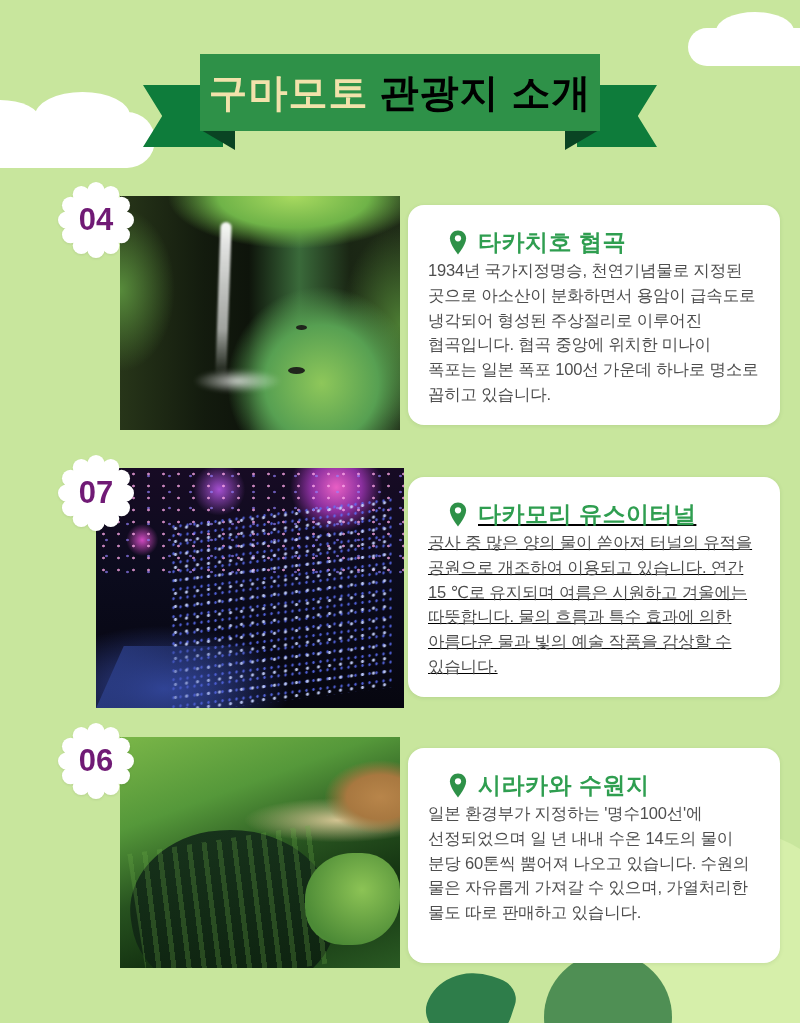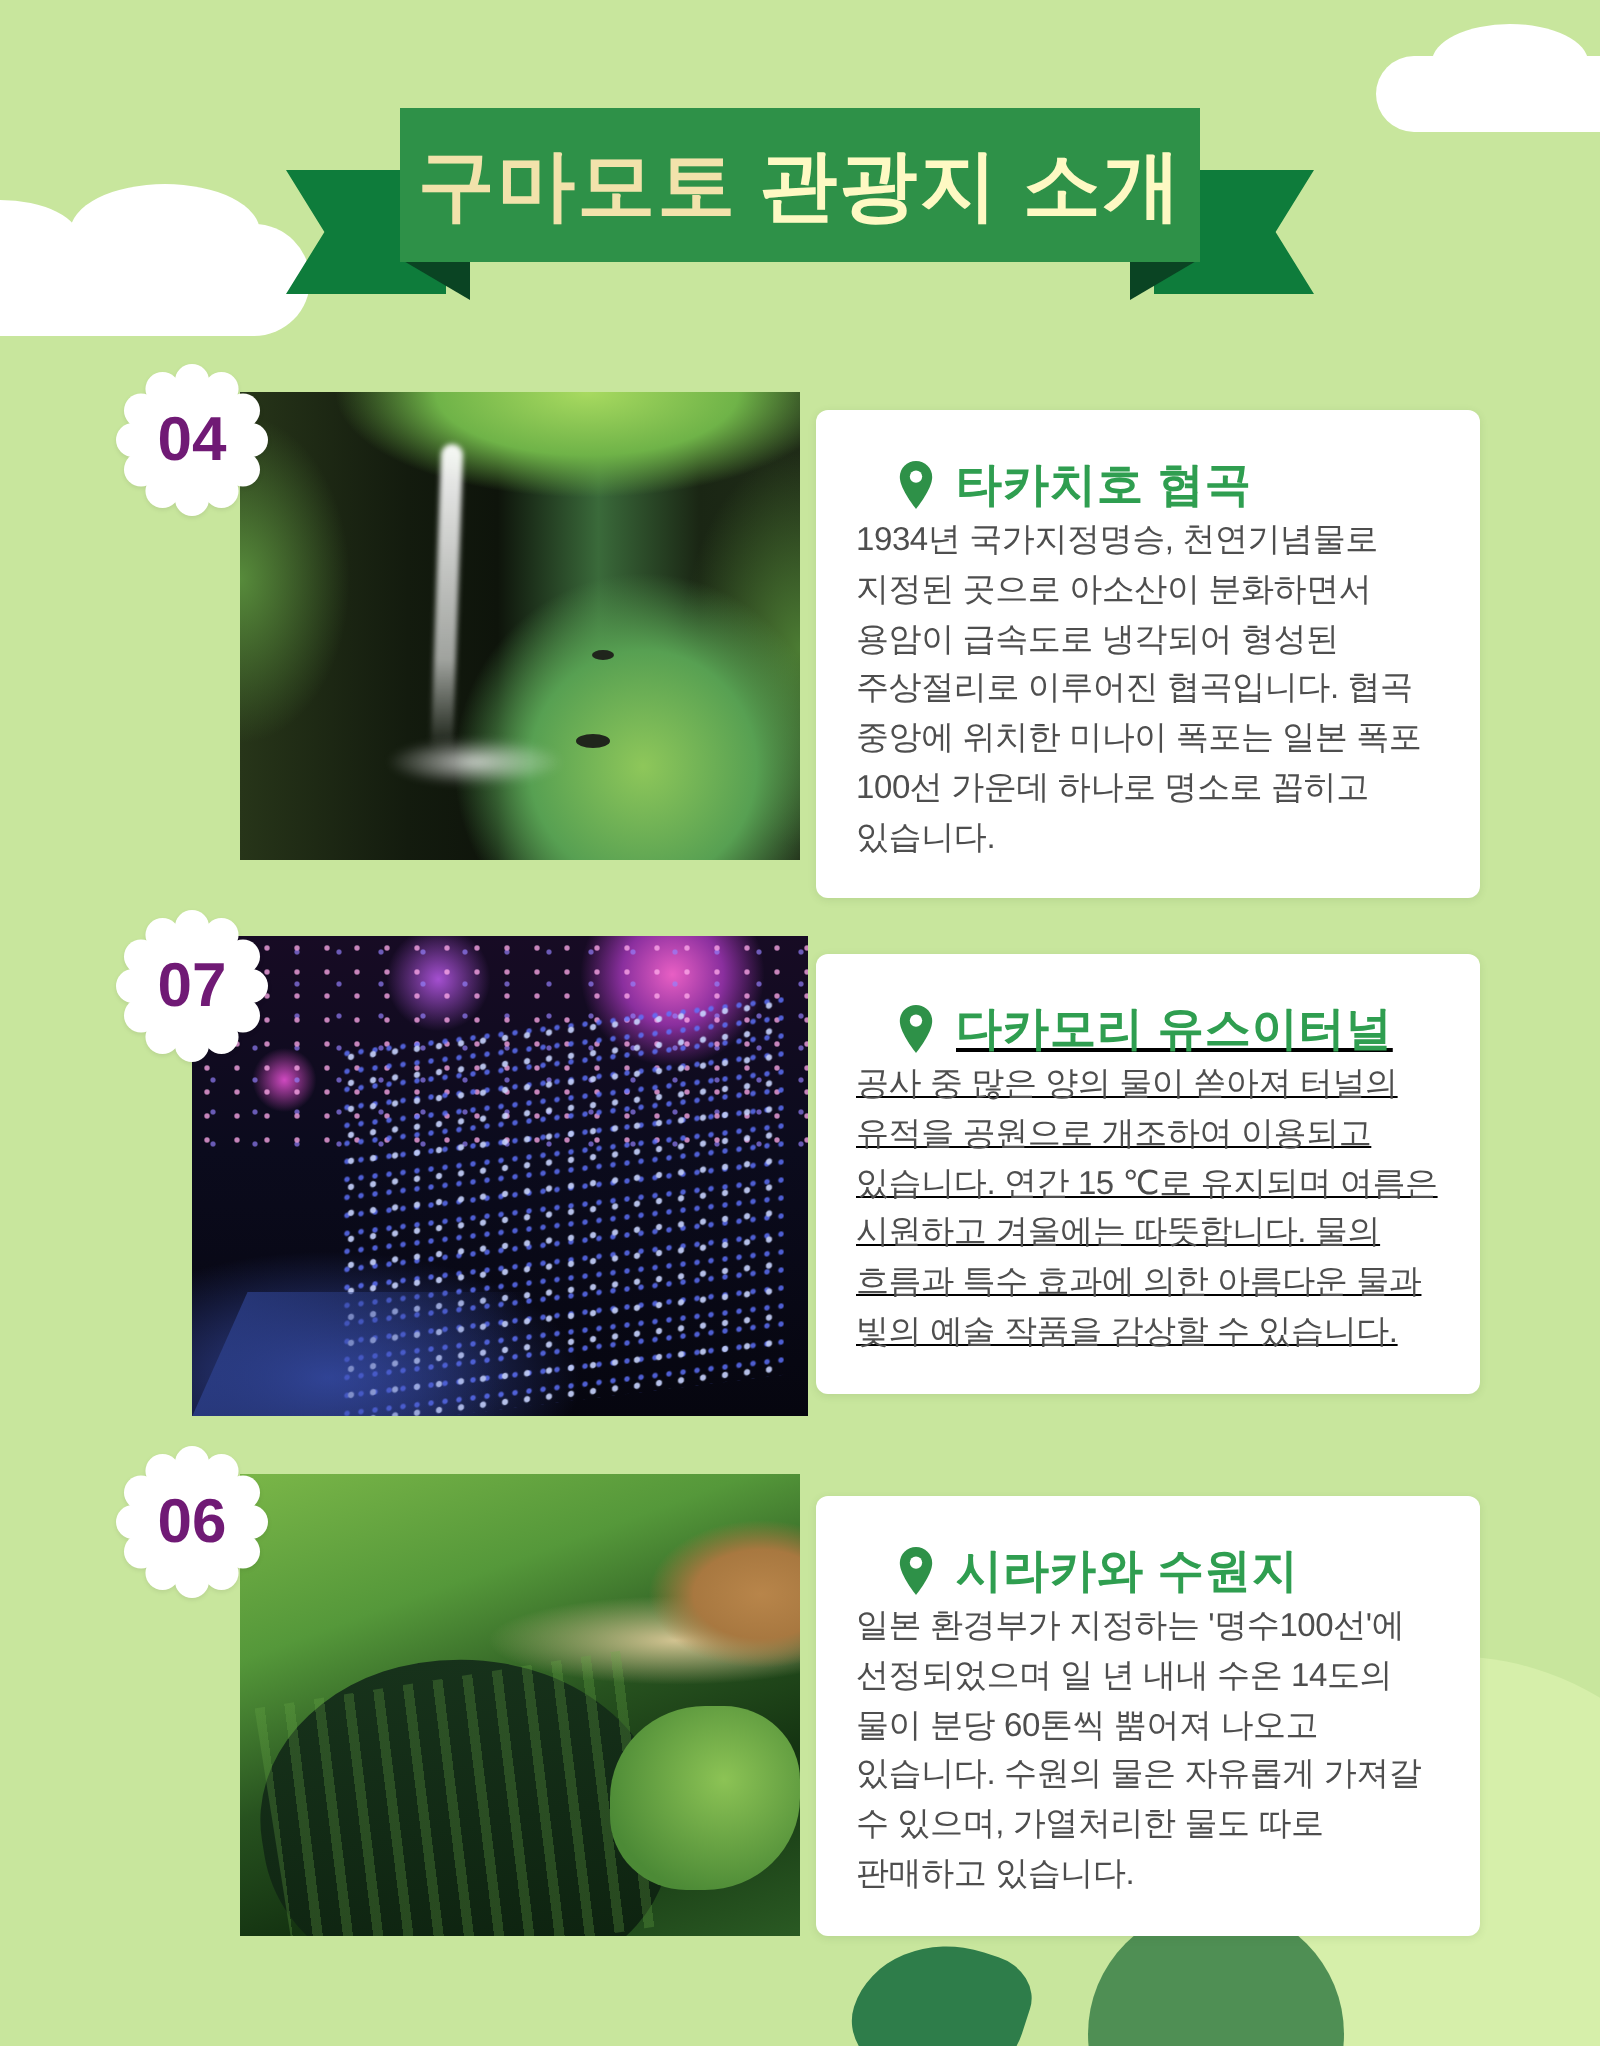--- a/index.html
+++ b/index.html
@@ -19,21 +19,21 @@
   .ribbon { position:absolute; left:0; top:0; width:800px; height:160px; }
   .ribbon-tail { position:absolute; top:85px; width:80px; height:62px; background:#0e7c3b; z-index:1; }
   .ribbon-tail.left  { left:143px; clip-path:polygon(0 0,100% 0,100% 100%,0 100%,24% 50%); }
   .ribbon-tail.right { left:577px; clip-path:polygon(0 0,100% 0,76% 50%,100% 100%,0 100%); }
   .ribbon-fold { position:absolute; top:130px; width:34px; height:20px; background:#0a4423; z-index:2; }
   .ribbon-fold.left  { left:201px; clip-path:polygon(0 0,100% 0,100% 100%); }
   .ribbon-fold.right { left:565px; clip-path:polygon(0 0,100% 0,0 100%); }
   .ribbon-band { position:absolute; left:200px; top:54px; width:400px; height:77px; background:#2e9148; z-index:3;
                  display:flex; align-items:center; justify-content:center; gap:11px; }
   .ribbon-band .hl { color:#f2e2ab; font-size:39px; font-weight:800; letter-spacing:1px; }
-  .ribbon-band .ws { color:#fef9c3; font-size:39px; font-weight:800; letter-spacing:1px; }
+  .ribbon-band .ws { color:#000000; font-size:39px; font-weight:800; letter-spacing:1px; }
 
   
   .row { position:absolute; left:0; width:800px; }
   .row1 { top:182px; height:250px; }
   .row2 { top:455px; height:252px; }
   .row3 { top:723px; height:246px; }
 
   
   .badge { position:absolute; left:58px; top:0; width:76px; height:76px; z-index:5; }
   .badge svg { position:absolute; left:0; top:0; filter:drop-shadow(0 1px 1px rgba(0,0,0,.08)); }
@@ -83,21 +83,21 @@
       radial-gradient(ellipse 42% 12% at 78% 36%, #d3c492 0%, rgba(0,0,0,0) 80%),
       linear-gradient(160deg, #7ab648 0%, #55983a 28%, #27521f 52%, #143311 72%, #2a5a23 100%); }
   .pond-water { left:4%; top:40%; width:72%; height:72%; border-radius:45% 55% 40% 50%; transform:rotate(-9deg);
       background:linear-gradient(180deg, #17321b, #0d220f); }
   .pond-reflect { left:6%; top:44%; width:66%; height:60%; transform:rotate(-9deg); opacity:.55;
       background:repeating-linear-gradient(92deg, rgba(105,170,70,.5) 0 5px, rgba(0,0,0,0) 5px 15px); }
   .pond-bush { right:0; top:50%; width:34%; height:40%; border-radius:50% 40% 50% 40%;
       background:radial-gradient(ellipse at 60% 40%, #8cc355, #4c8a36 75%); }
 
   
-  .panel { position:absolute; left:408px; width:332px; background:#ffffff; border-radius:6px;
+  .panel { position:absolute; left:408px; width:372px; background:#ffffff; border-radius:16px;
            padding:22px 20px 18px 20px; z-index:3; box-shadow:0 1px 4px rgba(60,90,40,.12); }
   .row1 .panel { top:23px; min-height:220px; }
   .row2 .panel { top:22px; min-height:220px;text-decoration:underline; }
   .row3 .panel { top:25px; min-height:215px; }
   .panel-title { display:flex; align-items:center; gap:8px; padding-left:18px; }
   .panel-title h2 { color:#2f9e50; font-size:23px; font-weight:800; letter-spacing:.5px; }
   .panel p { margin-top:0; color:#4e4e4e; font-size:16.5px; line-height:1.5; letter-spacing:-.2px; word-break:keep-all; }
 
   
   .deco { position:absolute; z-index:1; }

